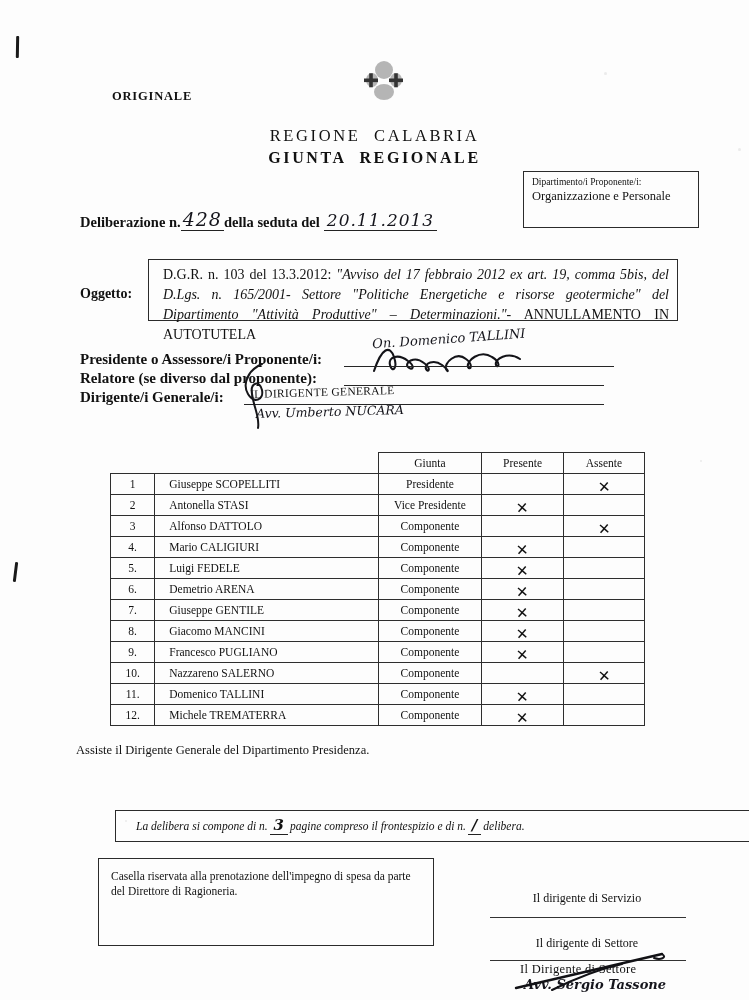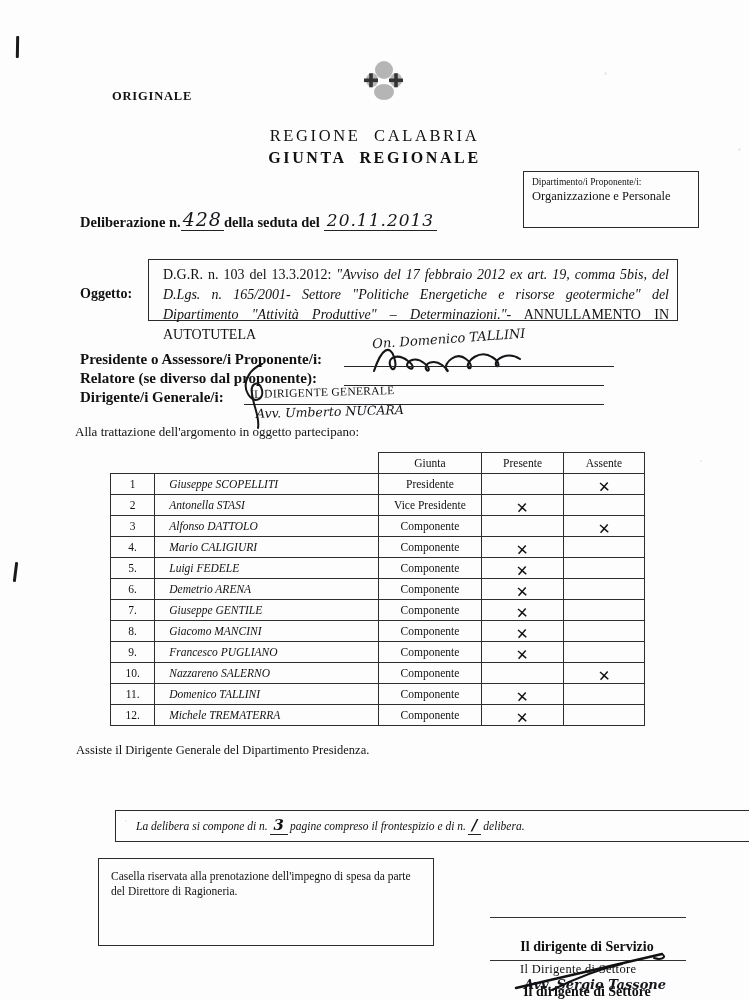--- a/index.html
+++ b/index.html
@@ -206,21 +206,21 @@
     border-collapse: collapse;
     font-size: 11.5px;
   }
   #attendance-table td, #attendance-table th {
     border: 1px solid #2e2e2e;
     height: 20px;
     padding: 0 4px;
     font-weight: normal;
   }
   #attendance-table .c-num   { width: 34px; text-align: center; }
-  #attendance-table .c-name  { width: 198px; text-align: left; padding-left: 14px; font-style: italic; }
+  #attendance-table .c-name  { width: 198px; text-align: left; padding-left: 14px; }
   #attendance-table .c-role  { width: 92px;  text-align: center; }
   #attendance-table .c-pres  { width: 70px;  text-align: center; }
   #attendance-table .c-abs   { width: 70px;  text-align: center; }
   #attendance-table thead td.c-num,
   #attendance-table thead td.c-name {
     border: none;
   }
   #attendance-table thead td {
     text-align: center;
     font-size: 11.5px;
@@ -270,26 +270,25 @@
     border: 1.2px solid #2b2b2b;
     box-sizing: border-box;
     padding: 10px 12px;
     font-size: 11.5px;
     line-height: 14.5px;
   }
 
   
   .sig-label {
     position: absolute;
-    font-size: 14px;
-    font-weight: bold;
+    font-size: 12px;
+    font-weight: normal;
     text-align: center;
     width: 190px;
     left: 492px;
-    margin-top: 48px;
   }
   #sig-servizio-label { top: 891px; }
   #sig-settore-label  { top: 936px; }
   .sig-rule {
     position: absolute;
     left: 490px;
     width: 196px;
     border-bottom: 1.1px solid #333;
   }
   #sig-servizio-rule { top: 917px; }
@@ -387,21 +386,20 @@
   <div class="prop-rule" id="rule-dirigente"></div>
 
   <div class="abs" id="dirgen-stamp">IL DIRIGENTE GENERALE</div>
   <div class="abs hand" id="dirgen-name">Avv. Umberto NUCARA</div>
   <div class="abs" id="dirgen-scribble">
     <svg viewBox="0 0 60 70" width="60" height="70">
       <path d="M30,4 C16,10 10,24 16,34 C22,44 32,40 30,30 C28,20 18,22 20,34 C22,48 28,58 26,68" fill="none" stroke="#161619" stroke-width="2" stroke-linecap="round"></path>
     </svg>
   </div>
 
-  <div class="abs" id="partecipano">Alla trattazione dell'argomento in oggetto partecipano:</div>
 
   <table class="abs" id="attendance-table">
     <thead>
       <tr>
         <td class="c-num"></td>
         <td class="c-name"></td>
         <td class="c-role">Giunta</td>
         <td class="c-pres">Presente</td>
         <td class="c-abs">Assente</td>
       </tr>

